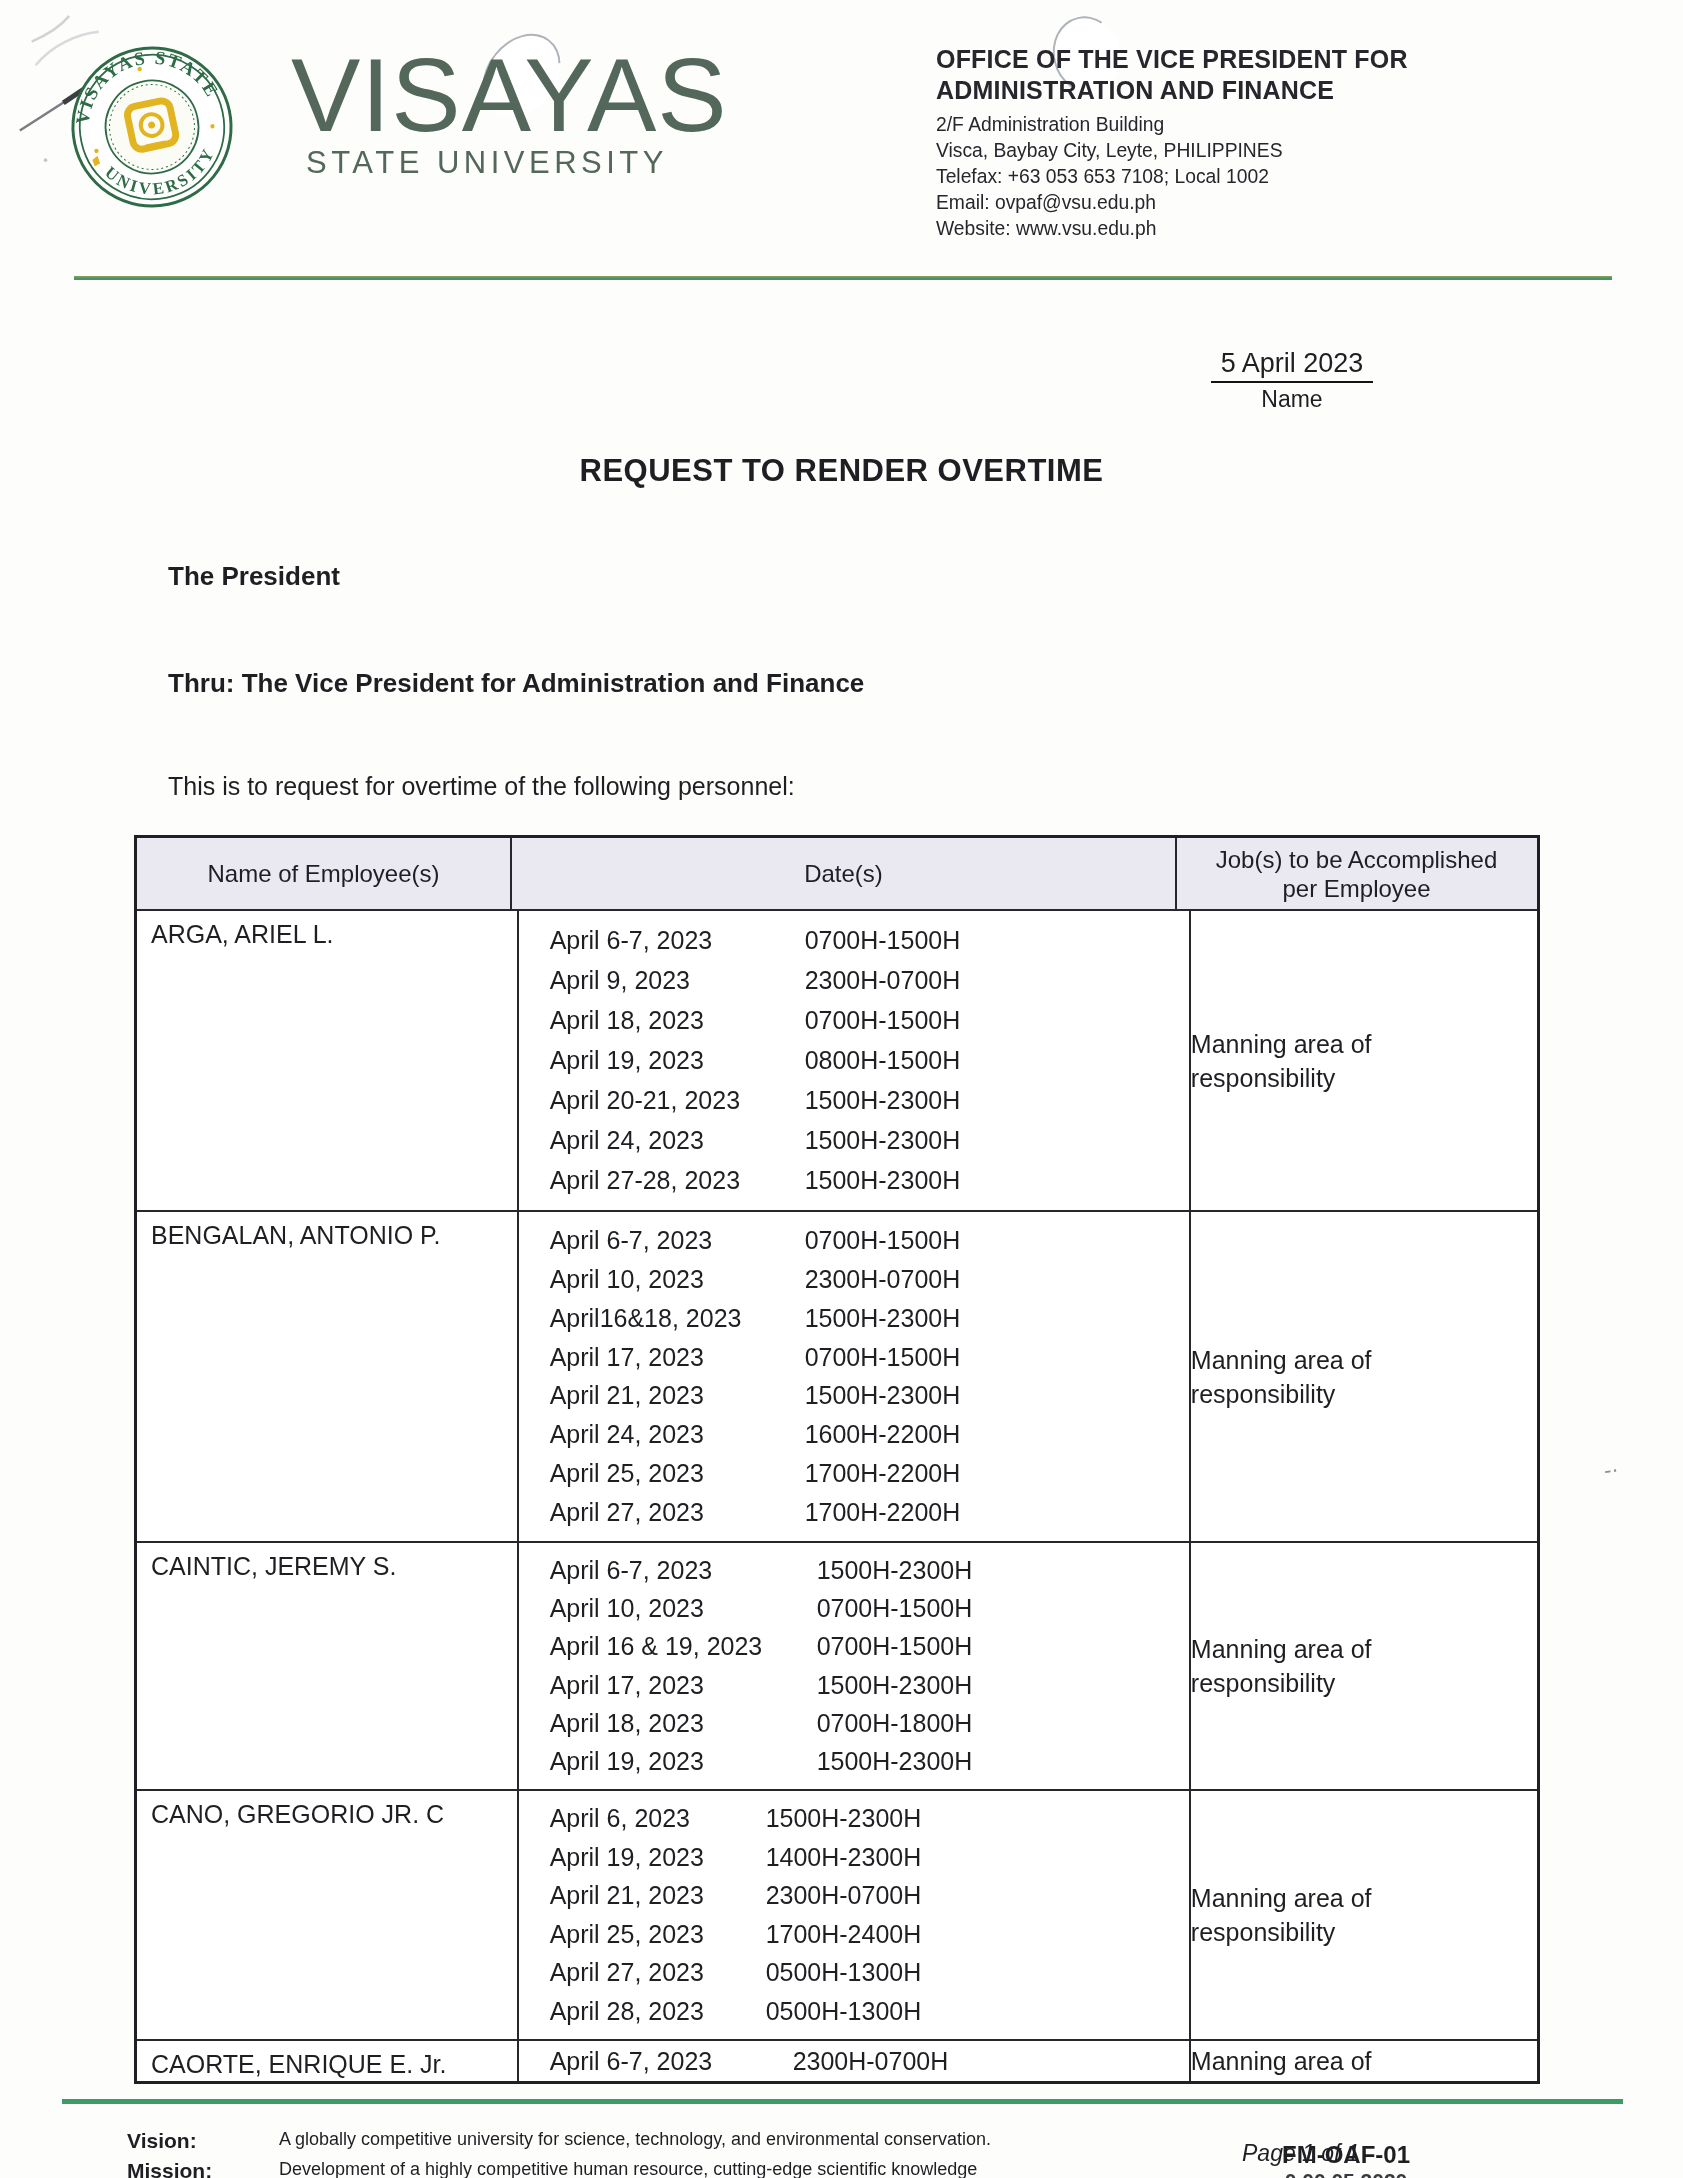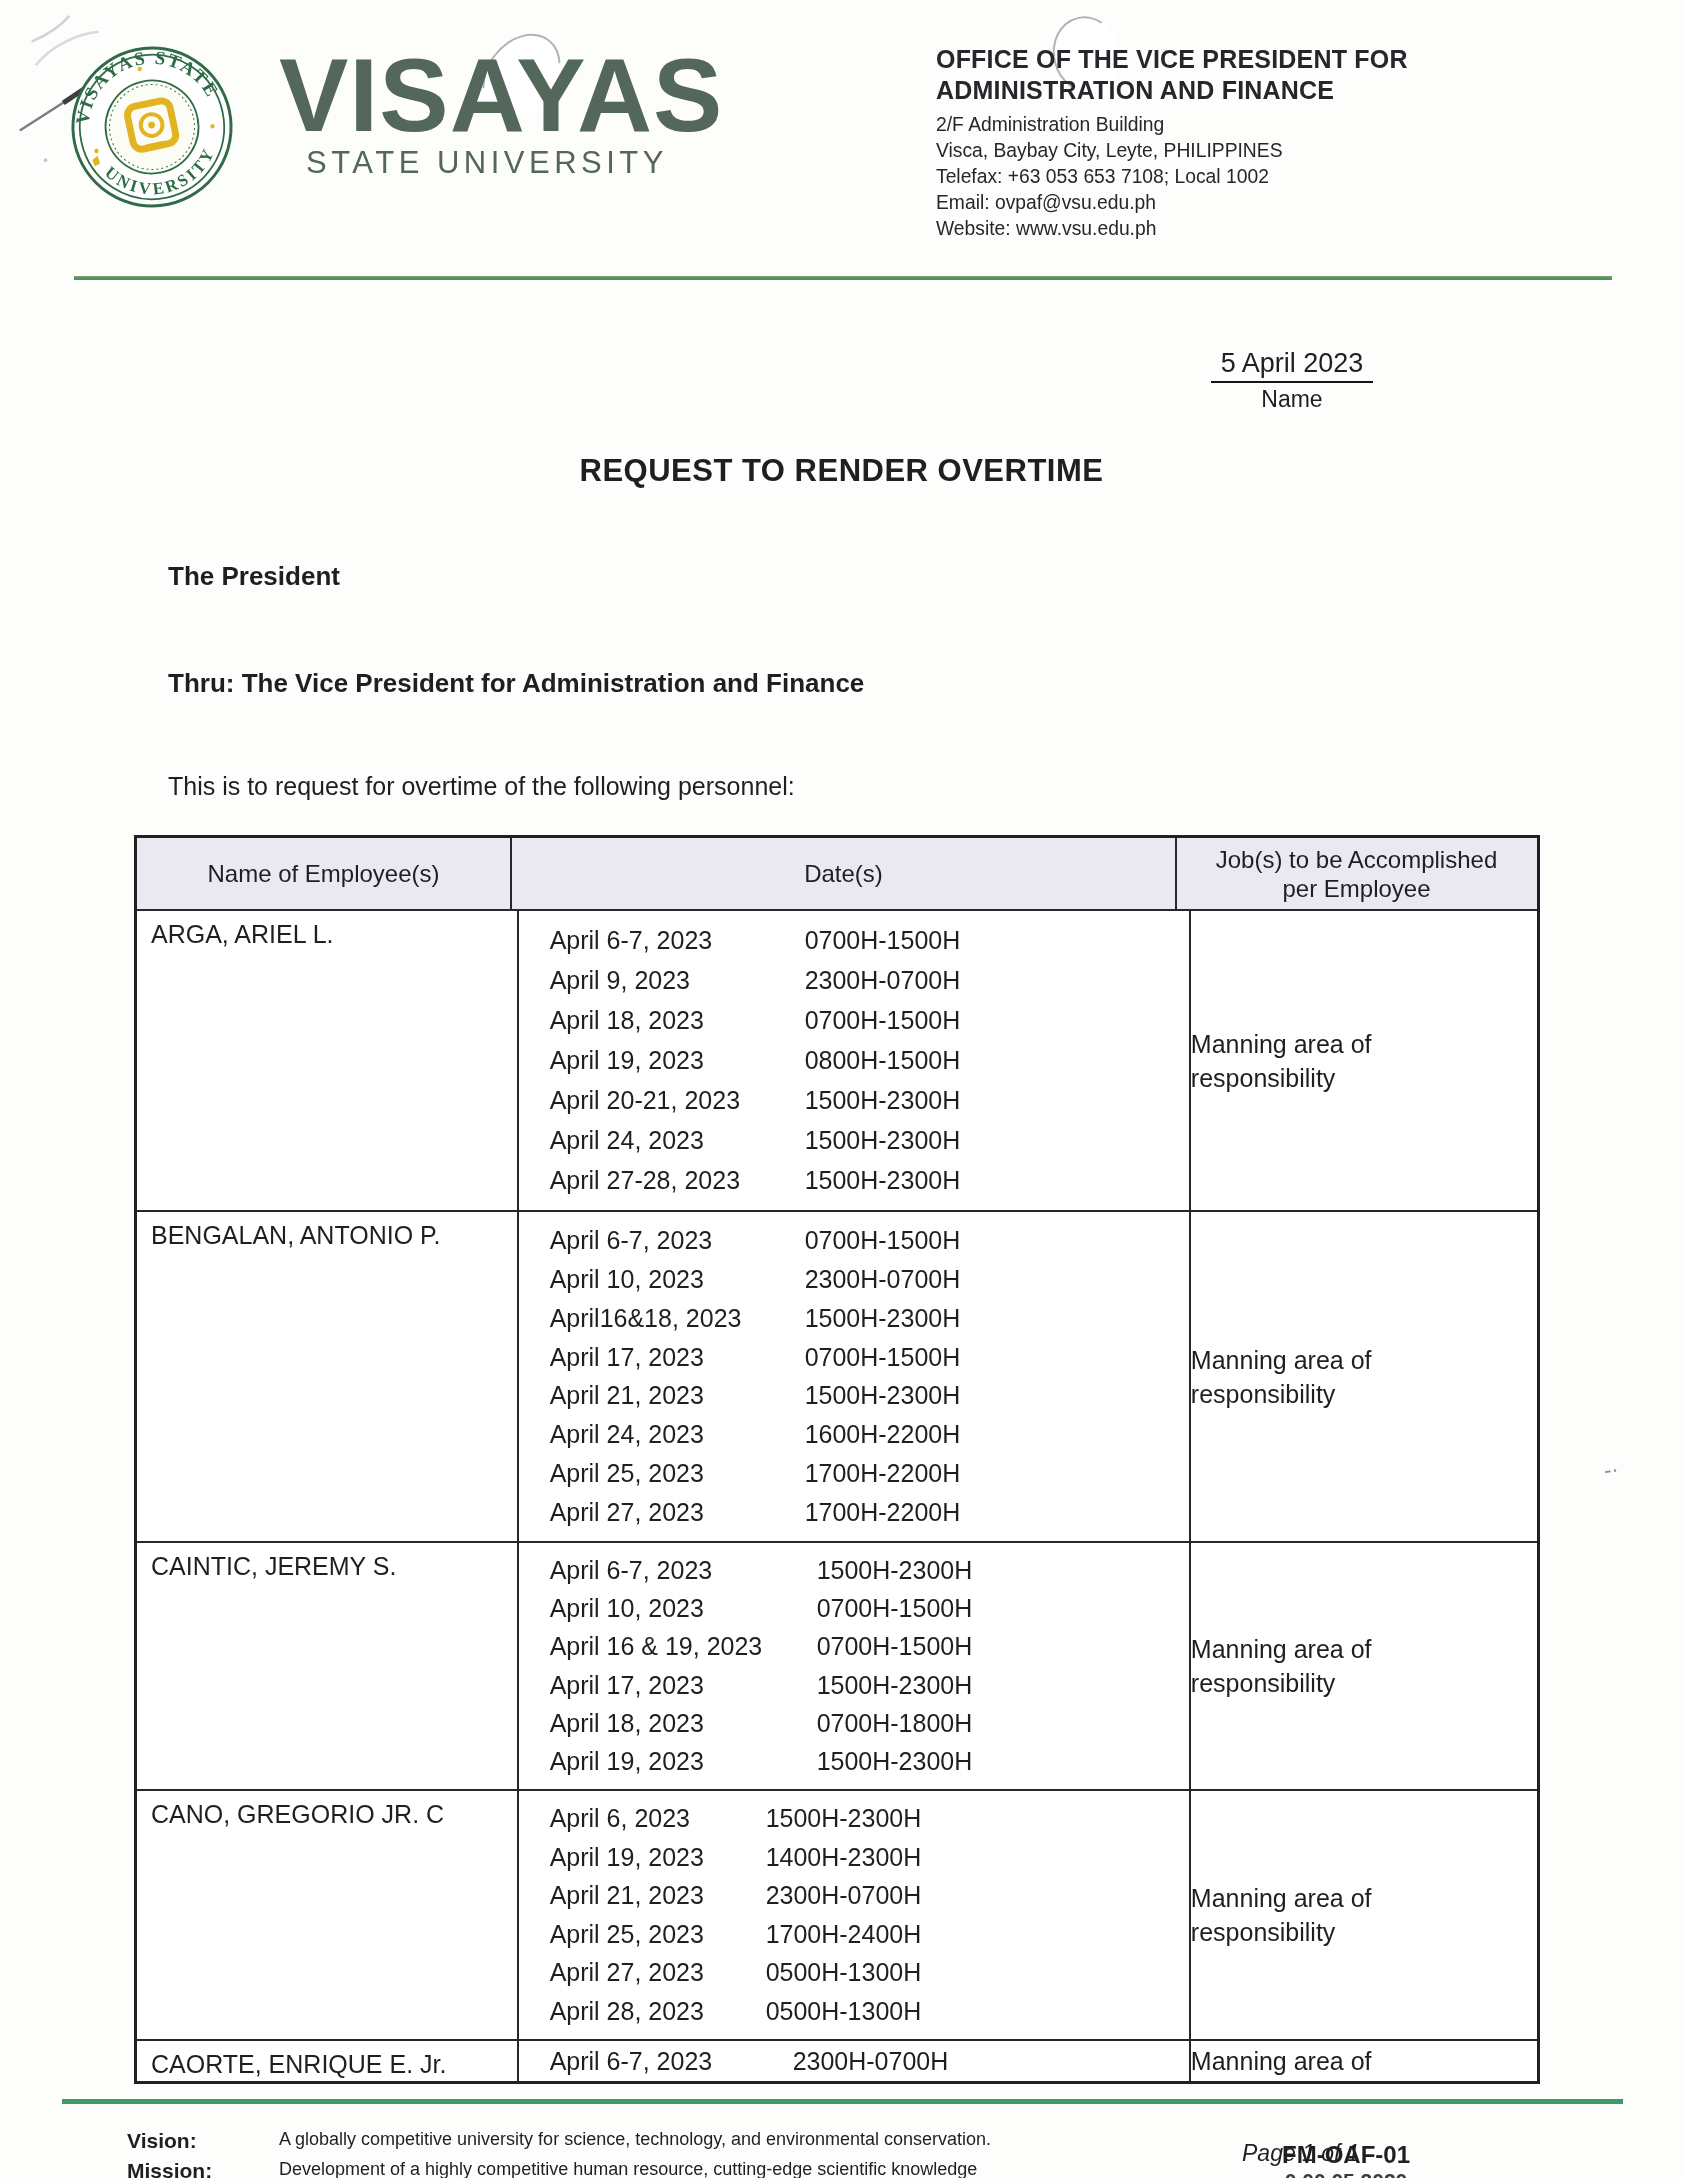--- a/index.html
+++ b/index.html
@@ -13,21 +13,21 @@
   .punch-hole{
     position:absolute;background:#fff;border-radius:50%;
     border:2.5px solid #aeb4ba;border-bottom-color:transparent;border-right-color:transparent;
   }
   .punch-hole.h1{left:487px;top:30px;width:65px;height:87px;transform:rotate(38deg);}
   .punch-hole.h2{left:1053px;top:16px;width:63px;height:73px;transform:rotate(-14deg);}
   .edge-mark{position:absolute;left:1604px;top:1457px;color:#8b8e92;font-size:22px;transform:rotate(-8deg);}
   
   .seal{position:absolute;left:69px;top:44px;transform:rotate(-12deg);}
   .wordmark{position:absolute;left:279px;top:40px;width:416px;text-align:center;color:var(--wordmark,#53675a);}
-  .wordmark .big{font-size:104px;line-height:111px;font-weight:700;letter-spacing:1px;}
+  .wordmark .big{font-size:104px;line-height:111px;font-weight:400;letter-spacing:1px;margin-left:12px;}
   .wordmark .small{font-size:31px;letter-spacing:4.5px;font-weight:500;margin-top:-6px;}
   .office{position:absolute;left:936px;top:44px;width:554px;color:#26262c;}
   .office .o-line{font-weight:700;font-size:25px;line-height:31px;letter-spacing:0.2px;}
   .office .addr{margin-top:6px;font-size:19.3px;line-height:26px;font-weight:400;}
   .rule-top{position:absolute;left:74px;top:276px;width:1538px;height:4px;
     background:linear-gradient(#93a054 0%, var(--rule-green,#46946c) 55%);}
   
   .date-block{position:absolute;left:1168px;top:348px;width:248px;text-align:center;}
   .date-value{display:inline-block;font-size:27px;font-weight:500;padding:0 10px 2px 10px;border-bottom:2.5px solid #141414;}
   .date-label{font-size:23px;margin-top:3px;}

